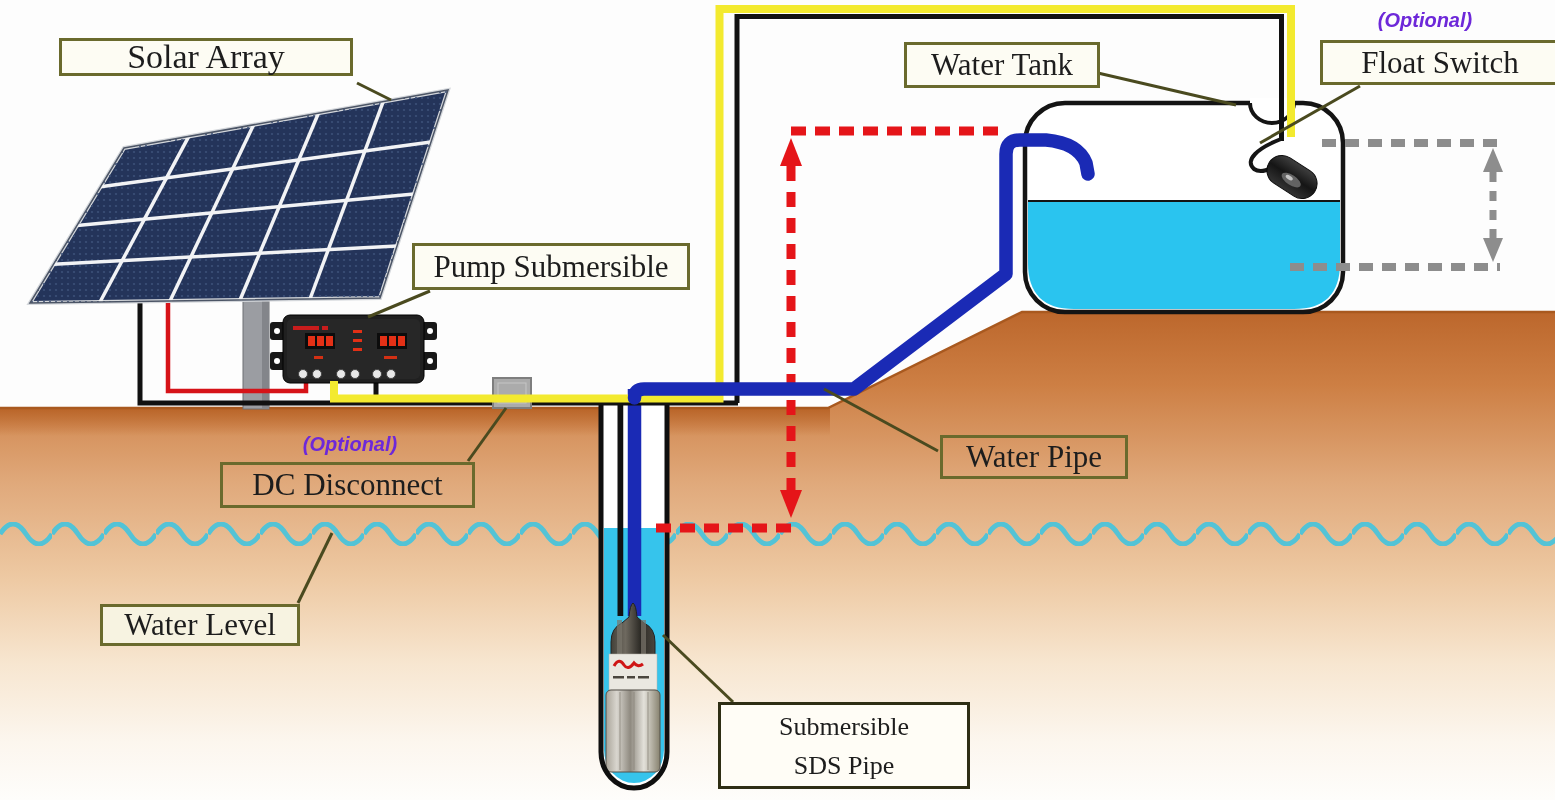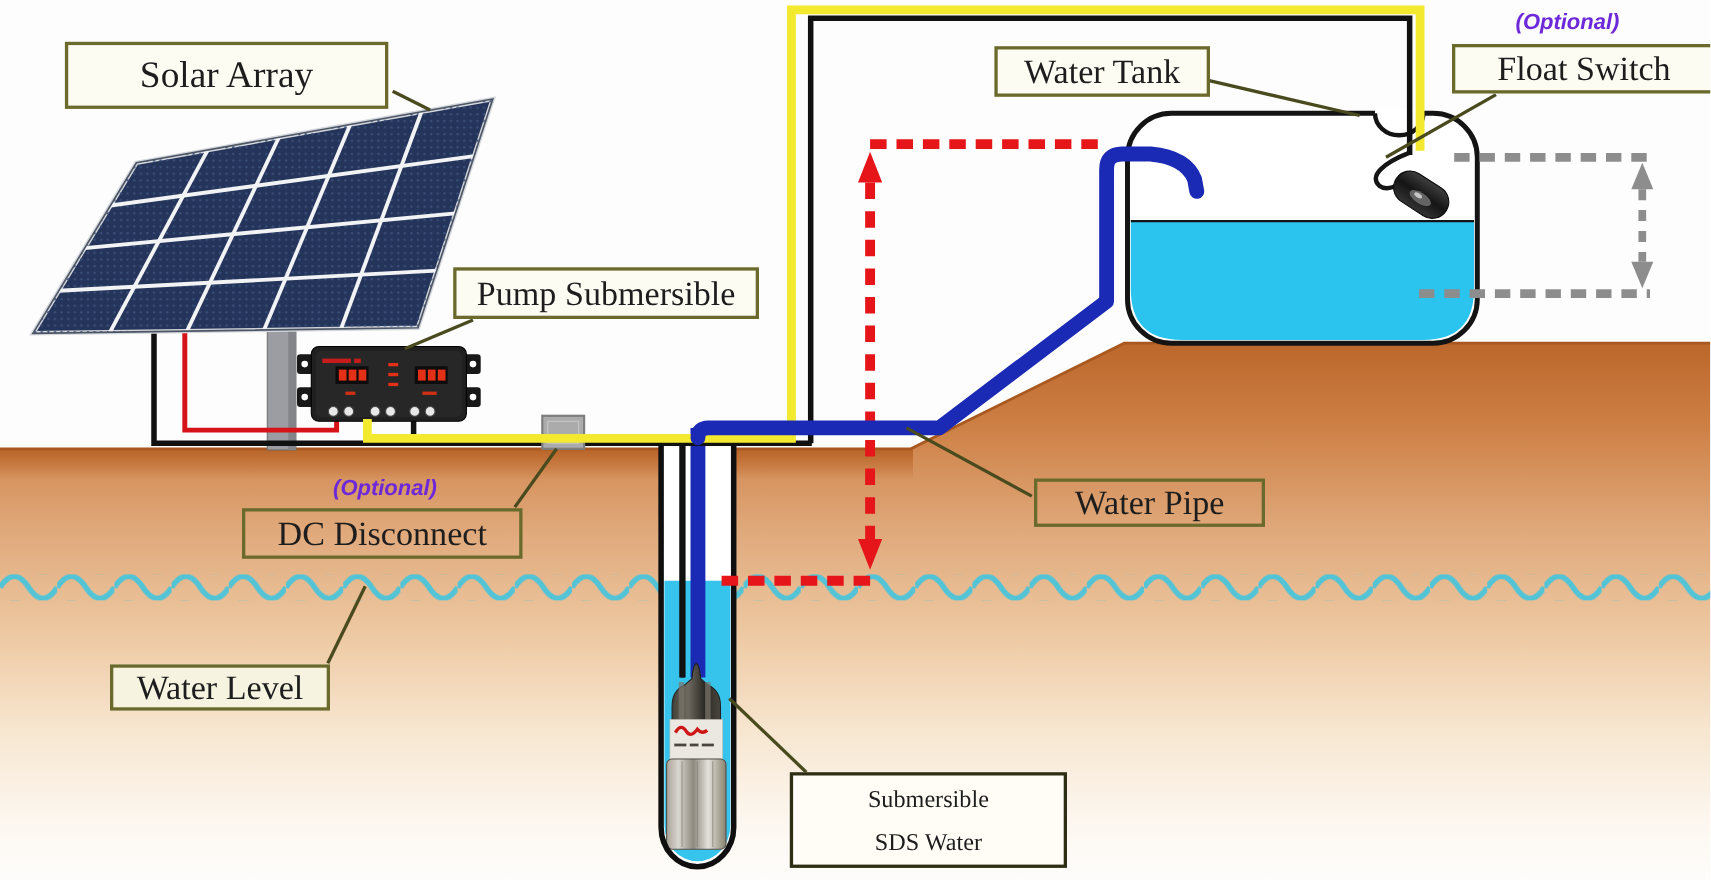--- a/index.html
+++ b/index.html
@@ -4,21 +4,21 @@
 <style>
   html,body{margin:0;padding:0;background:#fff;}
   #stage{position:relative;width:1555px;height:800px;background:#fdfdfd;overflow:hidden;
          font-family:"Liberation Serif",serif;}
   #gfx{position:absolute;left:0;top:0;}
   .lbl{position:absolute;box-sizing:border-box;border:3px solid var(--label-border);
        background:var(--label-bg);display:flex;align-items:center;justify-content:center;
        font:31px "Liberation Serif",serif;color:#1d1d1d;white-space:nowrap;}
   .lbl.transparent{background:transparent;}
   .lbl.darkborder{border-color:#2e2e14;background:#fffdf6;}
-  .lbl.twoline{flex-direction:column;line-height:39px;font-size:22px;}
+  .lbl.twoline{flex-direction:column;line-height:39px;font-size:26px;}
   .opt{position:absolute;font:italic bold 20px "Liberation Sans",sans-serif;
        color:#6d28d9;text-align:center;}
 </style>
 </head>
 <body>
 
 <div id="stage">
 
 <svg id="gfx" width="1555" height="800" viewBox="0 0 1555 800">
   <defs>
@@ -203,34 +203,34 @@
     <path d="M430,291 L368,317"></path>
     <path d="M1072,67 L1236,105"></path>
     <path d="M1360,86 L1260,143"></path>
     <path d="M468,461 L506,408"></path>
     <path d="M938,451 L824,389"></path>
     <path d="M298,603 L332,533"></path>
     <path d="M733,702 L663,635"></path>
   </g>
 </svg>
 
-<div class="lbl" style="left:59px;top:38px;width:294px;height:61px;font-size:34px;">Solar Array</div>
+<div class="lbl" style="left:59px;top:38px;width:294px;height:38px;font-size:34px;">Solar Array</div>
 
 <div class="lbl" style="left:412px;top:243px;width:278px;height:47px;">Pump Submersible</div>
 
 <div class="lbl" style="left:876px;top:42px;width:196px;height:46px;margin-left:28px;">Water Tank</div>
 
 <div class="opt" style="left:1360px;top:9px;width:130px;">(Optional)</div>
 <div class="lbl" style="left:1300px;top:40px;width:240px;height:45px;margin-left:20px;">Float Switch</div>
 
 <div class="opt" style="left:285px;top:433px;width:130px;">(Optional)</div>
 <div class="lbl transparent" style="left:220px;top:462px;width:255px;height:46px;">DC Disconnect</div>
 
-<div class="lbl transparent" style="left:940px;top:435px;width:210px;height:44px;">Water Pipe</div>
+<div class="lbl transparent" style="left:940px;top:435px;width:188px;height:44px;">Water Pipe</div>
 
 <div class="lbl" style="left:100px;top:604px;width:200px;height:42px;background:#f7f3e1;">Water Level</div>
 
 <div class="lbl darkborder twoline" style="left:718px;top:702px;width:252px;height:87px;">
   <span>Submersible</span>
-  <span>SDS Water</span>
+  <span>SDS Pipe</span>
 </div>
 
 </div>
 
 </body></html>

